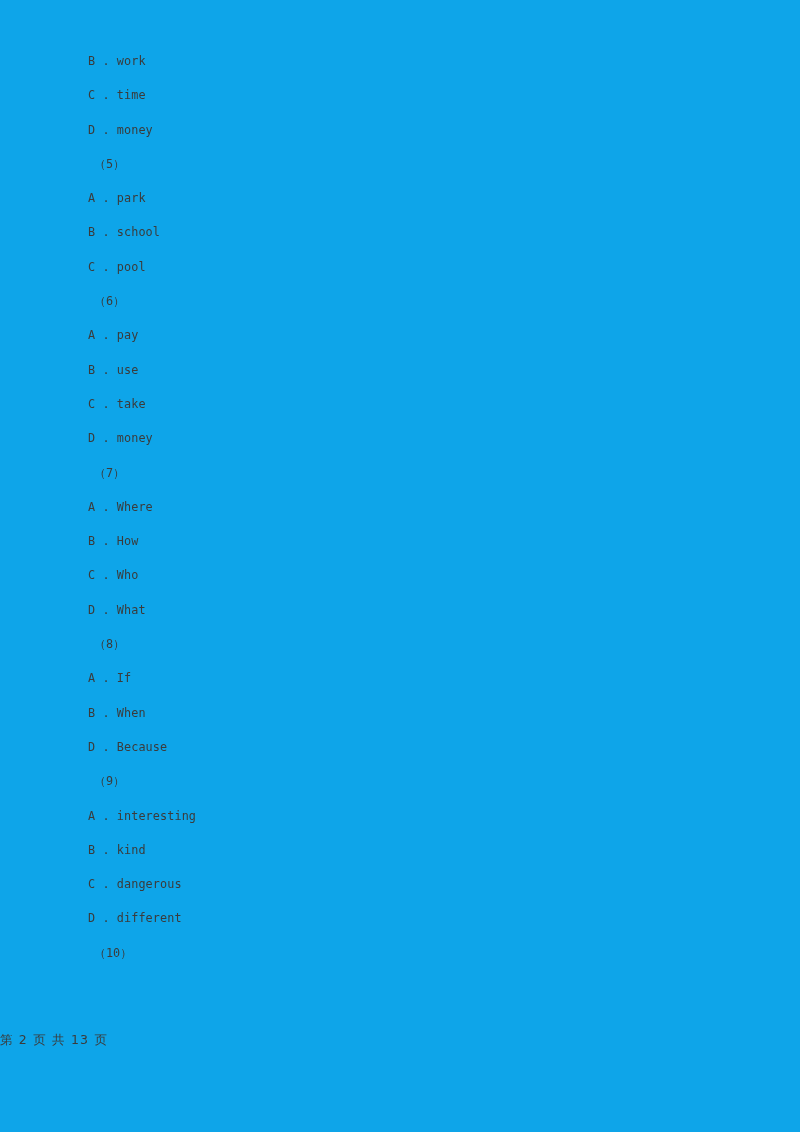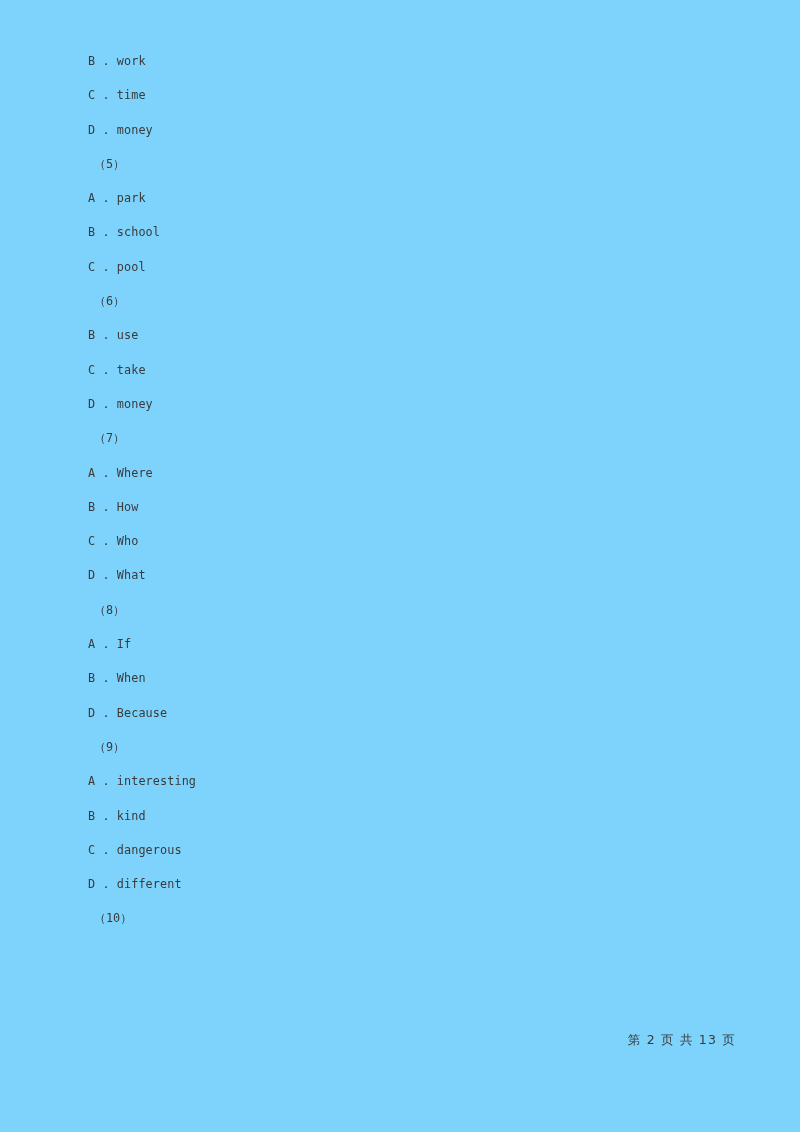--- a/index.html
+++ b/index.html
@@ -5,21 +5,21 @@
 <style>
   html, body {
     margin: 0;
     padding: 0;
     background: #ffffff;
   }
   .page {
     position: relative;
     width: 800px;
     height: 1132px;
-    background: #7dd3fc;
+    background: #0ea5e9;
     overflow: hidden;
     font-family: "DejaVu Sans Mono", "Liberation Mono", monospace;
   }
   .content {
     position: absolute;
     left: 88px;
     top: 44px;
     width: 640px;
   }
   .line {
@@ -35,21 +35,21 @@
   }
   .line.qnum {
     padding-left: 6px;
     font-size: 11.8px;
   }
   .footer {
     position: absolute;
     left: 0;
     top: 1032px;
     width: 736px;
-    text-align: right;
+    text-align: left;
     font-family: "DejaVu Sans", "Liberation Sans", sans-serif;
     font-size: 12.5px;
     color: #3b3b3b;
     letter-spacing: 1.2px;
     white-space: pre;
   }
 </style>
 </head>
 <body>
 
@@ -57,20 +57,21 @@
 
   <div class="content">
       <div class="line option">B . work</div>
       <div class="line option">C . time</div>
       <div class="line option">D . money</div>
       <div class="line qnum">（5）</div>
       <div class="line option">A . park</div>
       <div class="line option">B . school</div>
       <div class="line option">C . pool</div>
       <div class="line qnum">（6）</div>
+      <div class="line option">A . pay</div>
       <div class="line option">B . use</div>
       <div class="line option">C . take</div>
       <div class="line option">D . money</div>
       <div class="line qnum">（7）</div>
       <div class="line option">A . Where</div>
       <div class="line option">B . How</div>
       <div class="line option">C . Who</div>
       <div class="line option">D . What</div>
       <div class="line qnum">（8）</div>
       <div class="line option">A . If</div>

